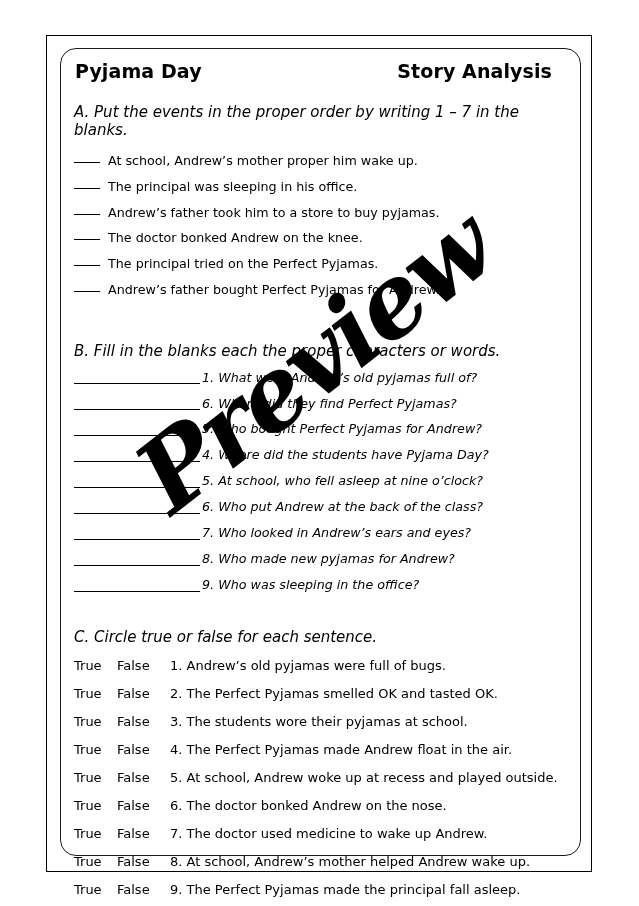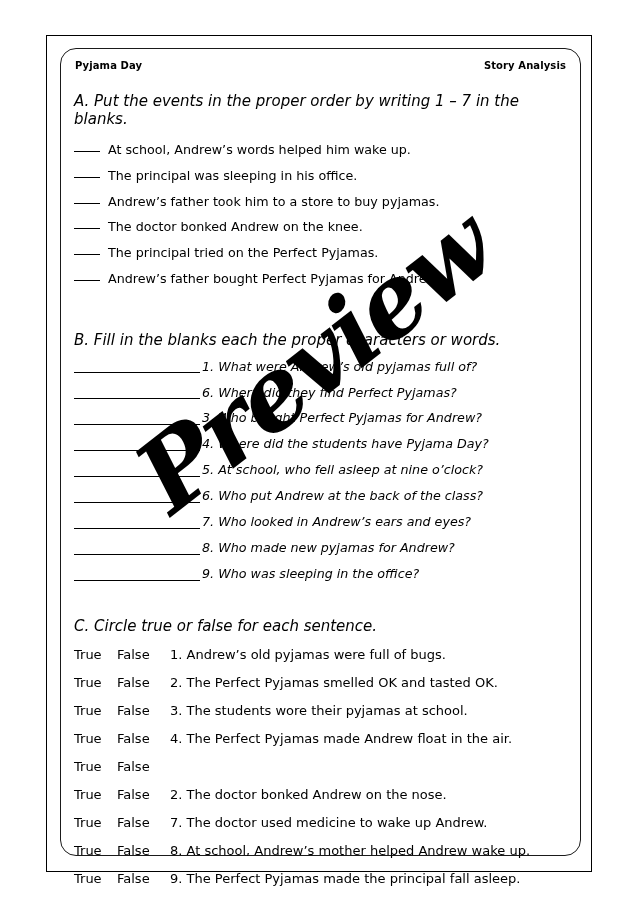--- a/index.html
+++ b/index.html
@@ -50,26 +50,26 @@
     box-sizing: border-box;
   }
 
   
   #header-row {
     display: flex;
     justify-content: space-between;
     align-items: flex-start;
     padding-top: 12px;
     font-weight: bold;
-    font-size: 10px;
+    font-size: 19px;
     letter-spacing: 0.1px;
   }
   #header-row > div { white-space: nowrap; }
   #doc-title { margin-left: 1px; }
-  #doc-subject { margin-right: 3px; }
+  #doc-subject { margin-right: 17px; }
 
   
   .instruction {
     font-size: 15px;
     margin-top: 21px;
     margin-bottom: 0;
     line-height: 1.2;
     font-style: italic;
   }
 
@@ -158,21 +158,21 @@
 <div id="content">
 
   <div id="header-row">
     <div id="doc-title">Pyjama Day</div>
     <div id="doc-subject">Story Analysis</div>
   </div>
 
   <div id="section-a">
     <div class="instruction">A. Put the events in the proper order by writing 1 – 7 in the blanks.</div>
     <div id="section-a-list">
-        <div class="order-item"><span class="order-blank"></span><span>At school, Andrew’s words helped him wake up.</span></div>
+        <div class="order-item"><span class="order-blank"></span><span>At school, Andrew’s mother proper him wake up.</span></div>
         <div class="order-item"><span class="order-blank"></span><span>The principal was sleeping in his office.</span></div>
         <div class="order-item"><span class="order-blank"></span><span>Andrew’s father took him to a store to buy pyjamas.</span></div>
         <div class="order-item"><span class="order-blank"></span><span>The doctor bonked Andrew on the knee.</span></div>
         <div class="order-item"><span class="order-blank"></span><span>The principal tried on the Perfect Pyjamas.</span></div>
         <div class="order-item"><span class="order-blank"></span><span>Andrew’s father bought Perfect Pyjamas for Andrew.</span></div>
       </div>
   </div>
 
   <div id="section-b">
     <div class="instruction" style="margin-top:0">B. Fill in the blanks each the proper characters or words.</div>
@@ -235,25 +235,26 @@
           <span class="tf-text">3. The students wore their pyjamas at school.</span>
         </div>
         <div class="tf-item">
           <span class="tf-true">True</span>
           <span class="tf-false">False</span>
           <span class="tf-text">4. The Perfect Pyjamas made Andrew float in the air.</span>
         </div>
         <div class="tf-item">
           <span class="tf-true">True</span>
           <span class="tf-false">False</span>
-        </div>
-        <div class="tf-item">
-          <span class="tf-true">True</span>
-          <span class="tf-false">False</span>
-          <span class="tf-text">2. The doctor bonked Andrew on the nose.</span>
+          <span class="tf-text">5. At school, Andrew woke up at recess and played outside.</span>
+        </div>
+        <div class="tf-item">
+          <span class="tf-true">True</span>
+          <span class="tf-false">False</span>
+          <span class="tf-text">6. The doctor bonked Andrew on the nose.</span>
         </div>
         <div class="tf-item">
           <span class="tf-true">True</span>
           <span class="tf-false">False</span>
           <span class="tf-text">7. The doctor used medicine to wake up Andrew.</span>
         </div>
         <div class="tf-item">
           <span class="tf-true">True</span>
           <span class="tf-false">False</span>
           <span class="tf-text">8. At school, Andrew’s mother helped Andrew wake up.</span>

